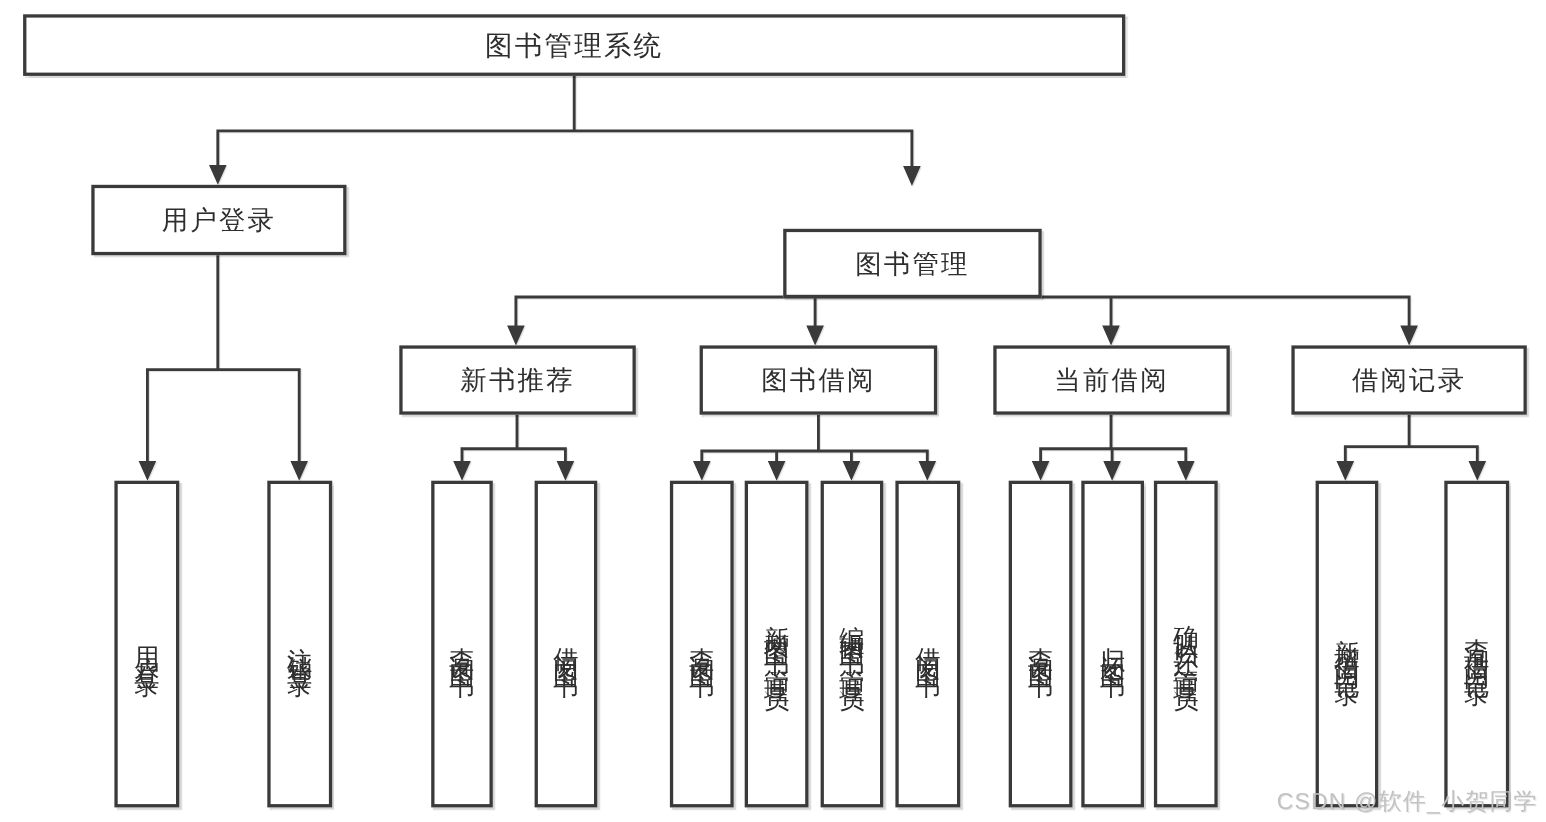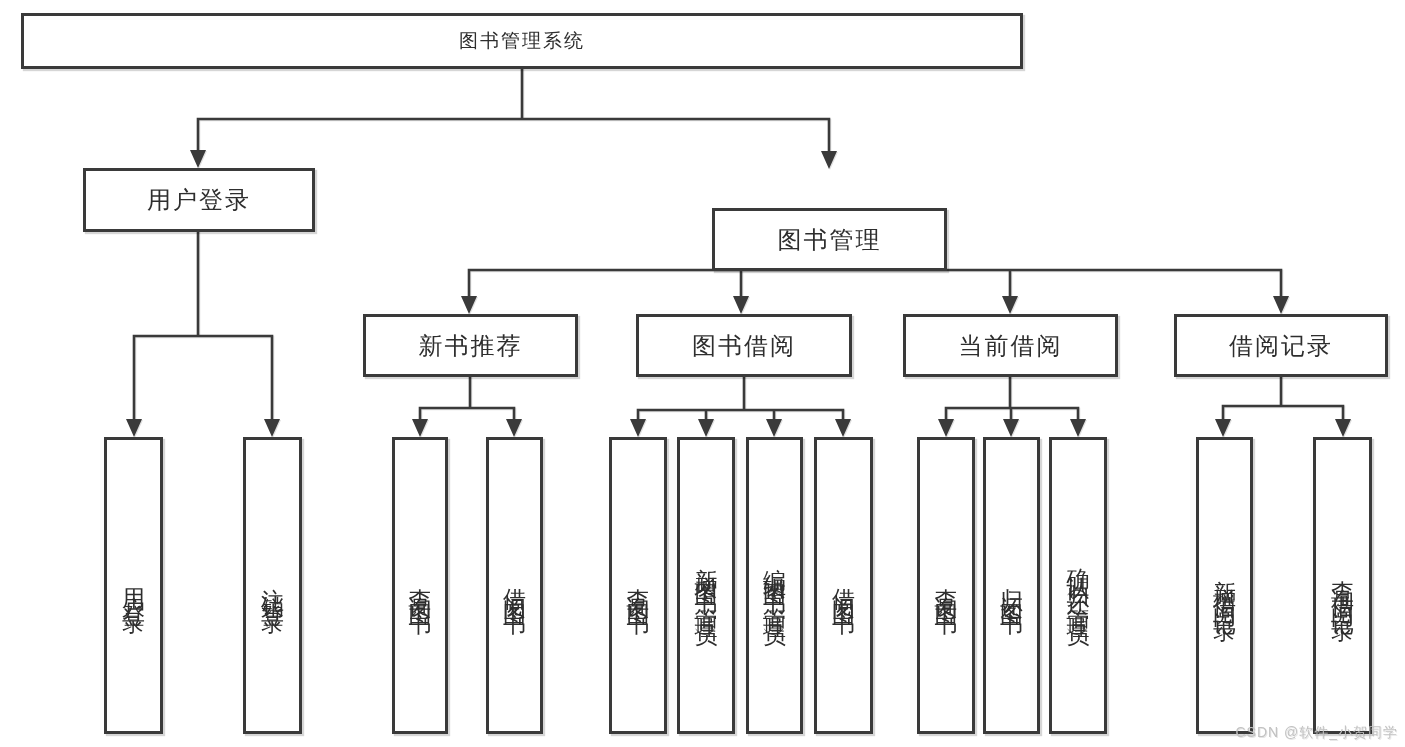--- a/index.html
+++ b/index.html
@@ -40,33 +40,33 @@
     align-items:center;
     justify-content:center;
     color:var(--text);
     z-index:1;
   }
   .hnode{
     font-size:24px;
     letter-spacing:2px;
     white-space:nowrap;
   }
-  .root{font-size:19px;}
+  .root{font-size:25px;}
   .vnode span{
     writing-mode:vertical-rl;
     font-size:23px;
     letter-spacing:8px;
     line-height:1;
     white-space:nowrap;
   }
   .watermark{
     position:absolute;
     right:7px;bottom:5px;
     z-index:2;
-    font-size:14px;
+    font-size:21px;
     letter-spacing:1px;
     color:var(--watermark);
     text-shadow:1px 1px 0 rgba(0,0,0,0.10);
     white-space:nowrap;
     margin-top:18px;
   }
 </style>
 </head>
 <body>
 

